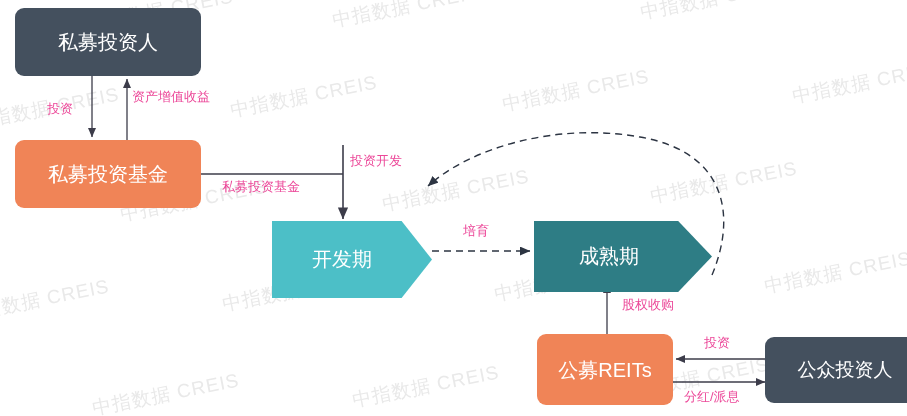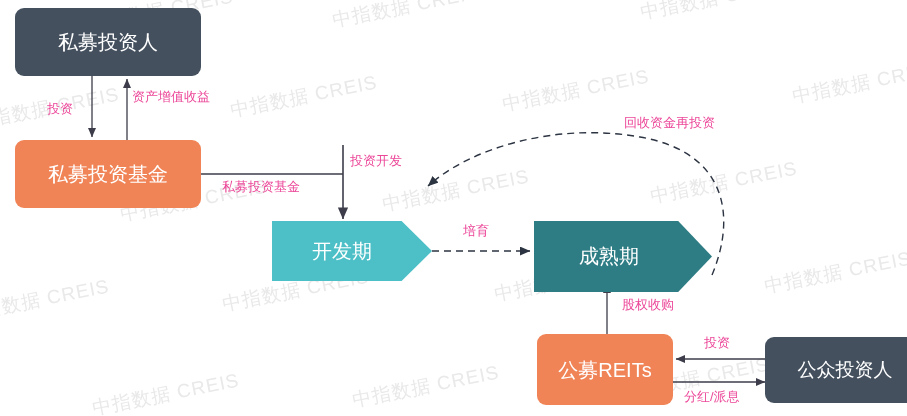--- a/index.html
+++ b/index.html
@@ -123,21 +123,21 @@
 
   <div class="node rbox dark f20" style="left:15px;top:8px;width:186px;height:68px;">
     <span>私募投资人</span>
   </div>
 
   <div class="node rbox orange f20" style="left:15px;top:140px;width:186px;height:68px;">
     <span>私募投资基金</span>
   </div>
 
 
-  <div class="chev chev-light chev-shape f20" style="left:272px;top:221px;width:160px;height:60px;">
+  <div class="chev chev-light chev-shape f20" style="left:272px;top:221px;width:160px;height:77px;">
     <span class="ctext" style="margin-left:40px;">开发期</span>
   </div>
 
   <div class="chev chev-dark chev-shape f20" style="left:534px;top:221px;width:178px;height:71px;">
     <span class="ctext" style="margin-left:45px;">成熟期</span>
   </div>
 
   <div class="node rbox orange f20" style="left:537px;top:334px;width:136px;height:71px;">
     <span>公募REITs</span>
   </div>
@@ -151,19 +151,18 @@
   <div class="lbl" style="left:132px;top:88px;">资产增值收益</div>
 
   <div class="lbl" style="left:222px;top:178px;">私募投资基金</div>
 
   <div class="lbl" style="left:350px;top:152px;">投资开发</div>
 
   <div class="lbl" style="left:463px;top:222px;">培育</div>
 
   <div class="lbl" style="left:622px;top:296px;">股权收购</div>
 
-  <div class="lbl" style="left:624px;top:114px;">回收资金再投资</div>
 
   <div class="lbl" style="left:704px;top:334px;">投资</div>
 
   <div class="lbl" style="left:684px;top:388px;">分红/派息</div>
 
 </div>
 
 </body></html>

